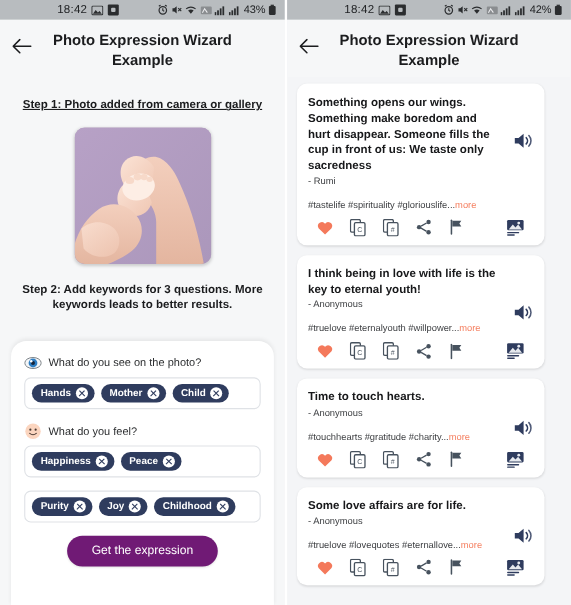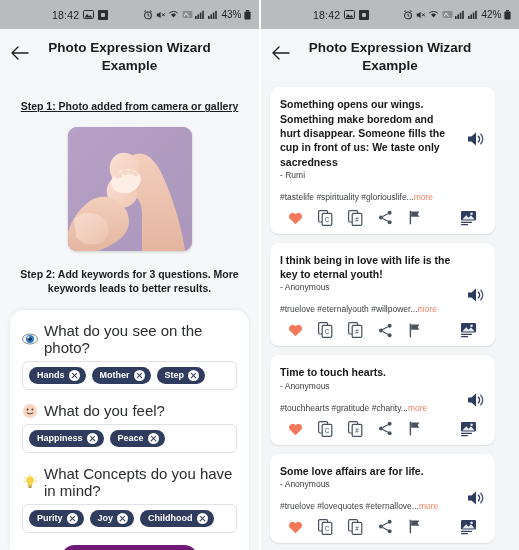--- a/index.html
+++ b/index.html
@@ -13,21 +13,21 @@
   .phone {
     width: 259px; height: 550px;
     position: relative;
     background: #f6f7f8;
     overflow: hidden;
   }
   .phone.right { width: 260px; background: #f4f5f7; border-left: 2px solid #ffffff; }
 
   
   .statusbar {
-    height: 29px;
+    height: 18px;
     background: #b8bcbf;
     display: flex;
     align-items: center;
     font-size: 10px;
     color: #1d1f21;
     position: relative;
   }
   .sb-left {
     position: absolute; left: 52px;
     display: flex; align-items: center; gap: 4px;
@@ -102,21 +102,21 @@
     background: #ffffff;
     border-radius: 14px 14px 0 0;
     box-shadow: 0 -1px 4px rgba(0,0,0,.07);
     padding: 12px 12px 0 12px;
   }
   .qrow {
     display: flex; align-items: center; gap: 6px;
     margin-bottom: 5px;
   }
   .qrow .q-emoji { width: 16px; height: 16px; flex: 0 0 16px; }
-  .qrow .q-text { font-size: 15px; color: #2a2c2e; }
+  .qrow .q-text { font-size: 10px; color: #2a2c2e; }
   .chipbox {
     border: 1px solid #dfe2e6;
     border-radius: 6px;
     padding: 5px 6px;
     display: flex; flex-wrap: wrap; gap: 6px;
     background: #fff;
     min-height: 28px;
     margin-bottom: 12px;
   }
   .chip {
@@ -343,21 +343,21 @@
       <div class="chipbox">
         <span class="chip">
             <span>Hands</span>
             <span class="x"></span>
           </span>
         <span class="chip">
             <span>Mother</span>
             <span class="x"></span>
           </span>
         <span class="chip">
-            <span>Step</span>
+            <span>Child</span>
             <span class="x"></span>
           </span>
       </div>
 
       <div class="qrow">
         <span class="q-emoji">
           <svg width="16" height="16" viewBox="0 0 16 16">
               <circle cx="8" cy="8" r="7" fill="#fbd5bf"></circle>
               <circle cx="5.6" cy="6.6" r="1" fill="#4a3a33"></circle>
               <circle cx="10.4" cy="6.6" r="1" fill="#4a3a33"></circle>
@@ -370,31 +370,20 @@
         <span class="chip">
             <span>Happiness</span>
             <span class="x"></span>
           </span>
         <span class="chip">
             <span>Peace</span>
             <span class="x"></span>
           </span>
       </div>
 
-      <div class="qrow">
-        <span class="q-emoji">
-          <svg width="16" height="16" viewBox="0 0 16 16">
-              <path d="M8 2.2a4 4 0 0 0-2.4 7.2v1.6h4.8V9.4A4 4 0 0 0 8 2.2z" fill="#f8d14b"></path>
-              <rect x="5.8" y="11.2" width="4.4" height="1.3" rx=".5" fill="#b9902c"></rect>
-              <rect x="6.4" y="12.8" width="3.2" height="1.1" rx=".5" fill="#b9902c"></rect>
-              <path d="M8 .3v1.2M1.9 3 3 3.8M14.1 3 13 3.8M1.6 7.4h1.2M13.2 7.4h1.2" stroke="#f8d14b" stroke-width="1" stroke-linecap="round"></path>
-            </svg>
-        </span>
-        <span class="q-text">What Concepts do you have in mind?</span>
-      </div>
       <div class="chipbox">
         <span class="chip">
             <span>Purity</span>
             <span class="x"></span>
           </span>
         <span class="chip">
             <span>Joy</span>
             <span class="x"></span>
           </span>
         <span class="chip">

